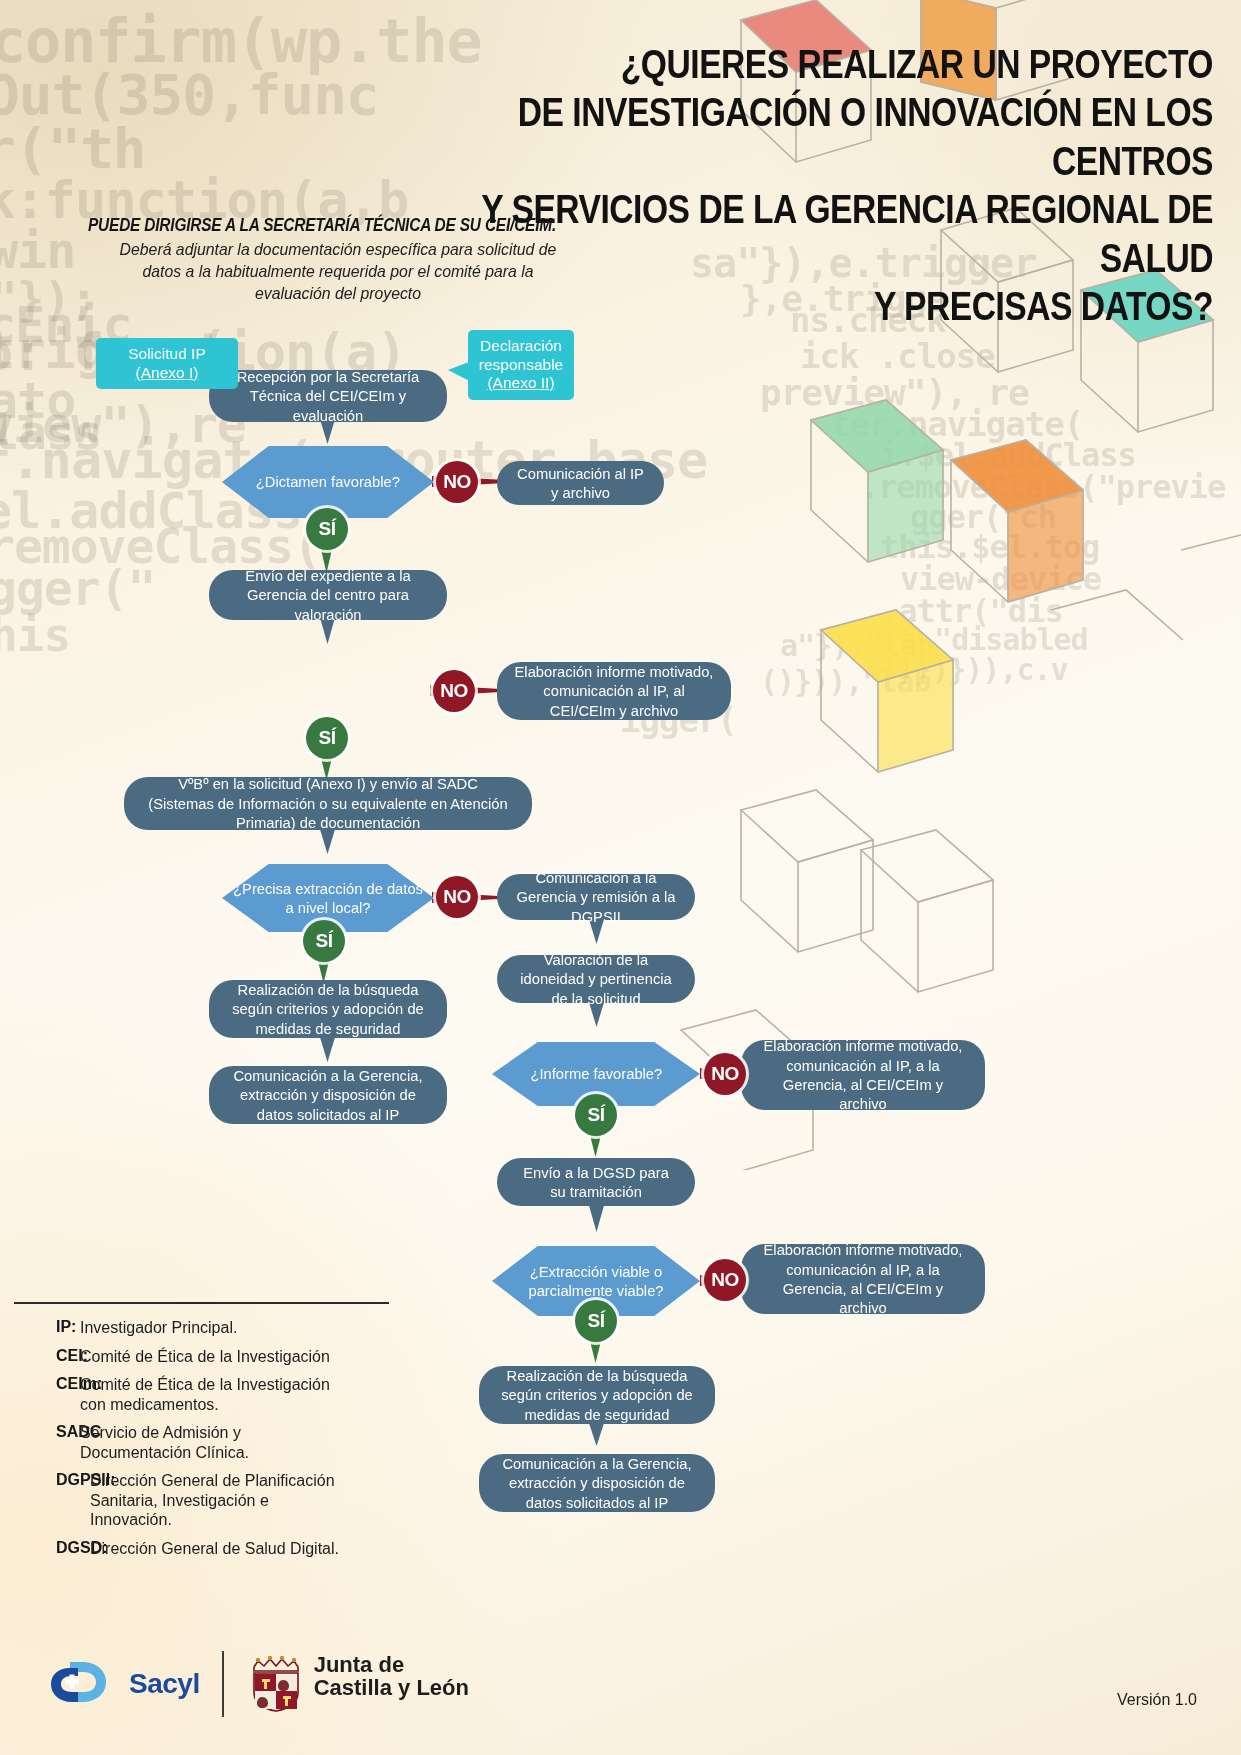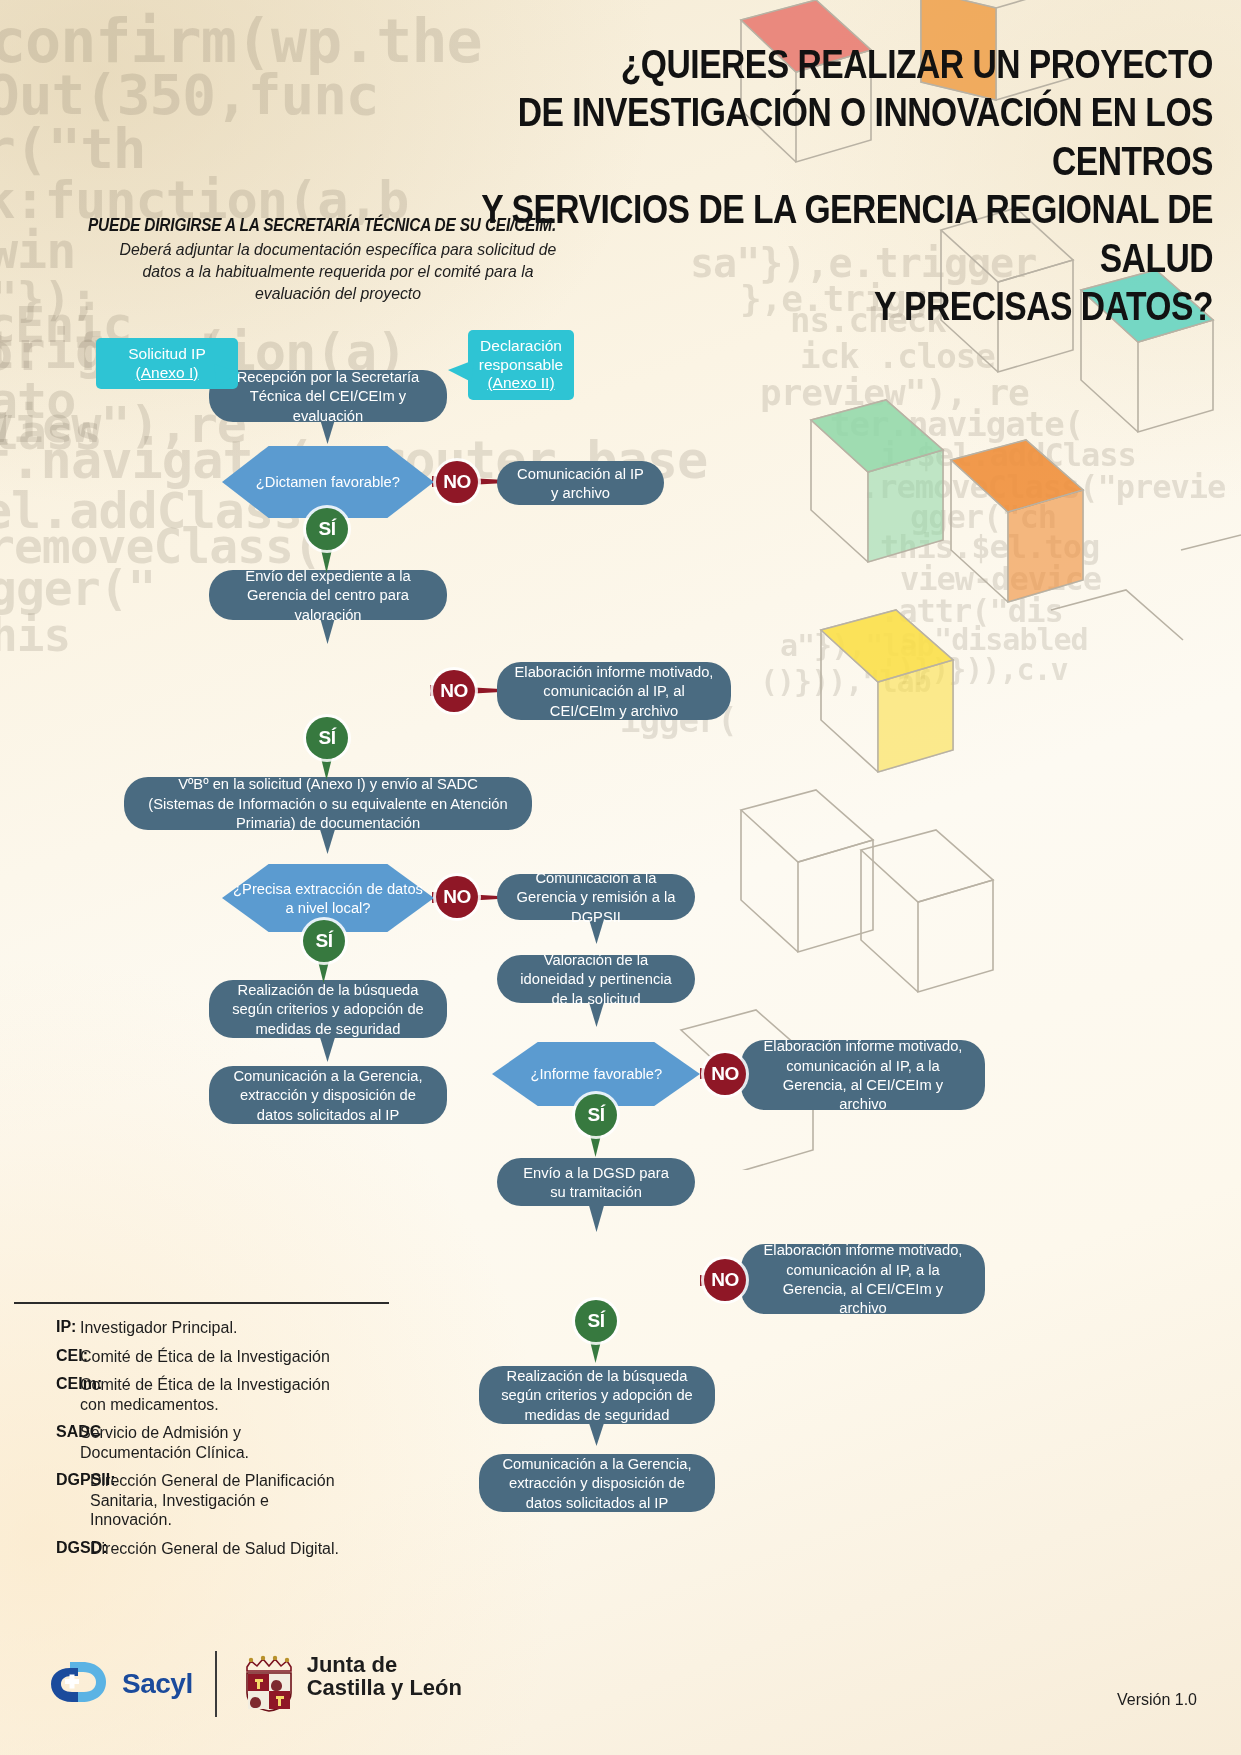--- a/index.html
+++ b/index.html
@@ -284,20 +284,24 @@
     <span>Elaboración informe motivado, comunicación al IP, a la Gerencia, al CEI/CEIm y archivo</span>
   </div>
   <div class="badge si" style="left:575px; top:1094px;">SÍ</div>
   <div class="si-tail" style="left:589px; top:1131px; height:26px;"></div>
 
   <div class="proc" style="left:497px; top:1158px; width:198px; height:48px;">
     <span>Envío a la DGSD para su tramitación</span>
   </div>
   <div class="conn" style="left:588px; top:1202px; height:30px;"></div>
 
+  <div class="diamond" style="left:492px; top:1246px; width:208px; height:70px;">
+    <div class="dshape"></div>
+    <div class="dtext">¿Extracción viable o parcialmente viable?</div>
+  </div>
   <div class="no-tail" style="left:700px; top:1275px; width:48px;"></div>
   <div class="badge no" style="left:676px; top:1259px;">NO</div>
   <div class="proc" style="left:741px; top:1244px; width:244px; height:70px;">
     <span>Elaboración informe motivado, comunicación al IP, a la Gerencia, al CEI/CEIm y archivo</span>
   </div>
   <div class="badge si" style="left:575px; top:1300px;">SÍ</div>
   <div class="si-tail" style="left:589px; top:1337px; height:26px;"></div>
 
   <div class="proc" style="left:479px; top:1366px; width:236px; height:58px;">
     <span>Realización de la búsqueda según criterios y adopción de medidas de seguridad</span>
@@ -330,21 +334,21 @@
       <div class="lg-key" style="width:76px;flex:0 0 76px;">DGPSII:</div>
       <div class="lg-val" style="width:262px;">Dirección General de Planificación Sanitaria, Investigación e Innovación.</div>
     </div>
     <div class="lg-row">
       <div class="lg-key" style="width:76px;flex:0 0 76px;">DGSD:</div>
       <div class="lg-val">Dirección General de Salud Digital.</div>
     </div>
   </div>
 
   <div class="footer-logos">
-    <div style="display:flex;align-items:center;gap:12px;">
+    <div style="display:flex;align-items:center;gap:19px;">
       <svg width="62" height="52" viewBox="0 0 62 52">
         <path d="M34 4 C50 4 58 14 58 24 C58 36 48 44 34 44 L30 44 L30 34 L36 34 C44 34 48 30 48 24 C48 18 43 14 35 14 L22 14 L22 4 Z" fill="#5bb3e4"></path>
         <path d="M22 10 C10 10 3 17 3 26 C3 36 11 44 24 44 L30 44 L30 34 L24 34 C17 34 13 31 13 26 C13 21 17 18 23 18 L30 18 L30 10 Z" fill="#1b4b9c"></path>
         <rect x="17" y="21" width="14" height="5" fill="#ffffff"></rect>
         <rect x="21.5" y="16.5" width="5" height="14" fill="#ffffff"></rect>
       </svg>
       <div class="sacyl-text">Sacyl</div>
     </div>
     <div class="divider-v"></div>
     <div style="display:flex;align-items:flex-start;gap:10px;">

